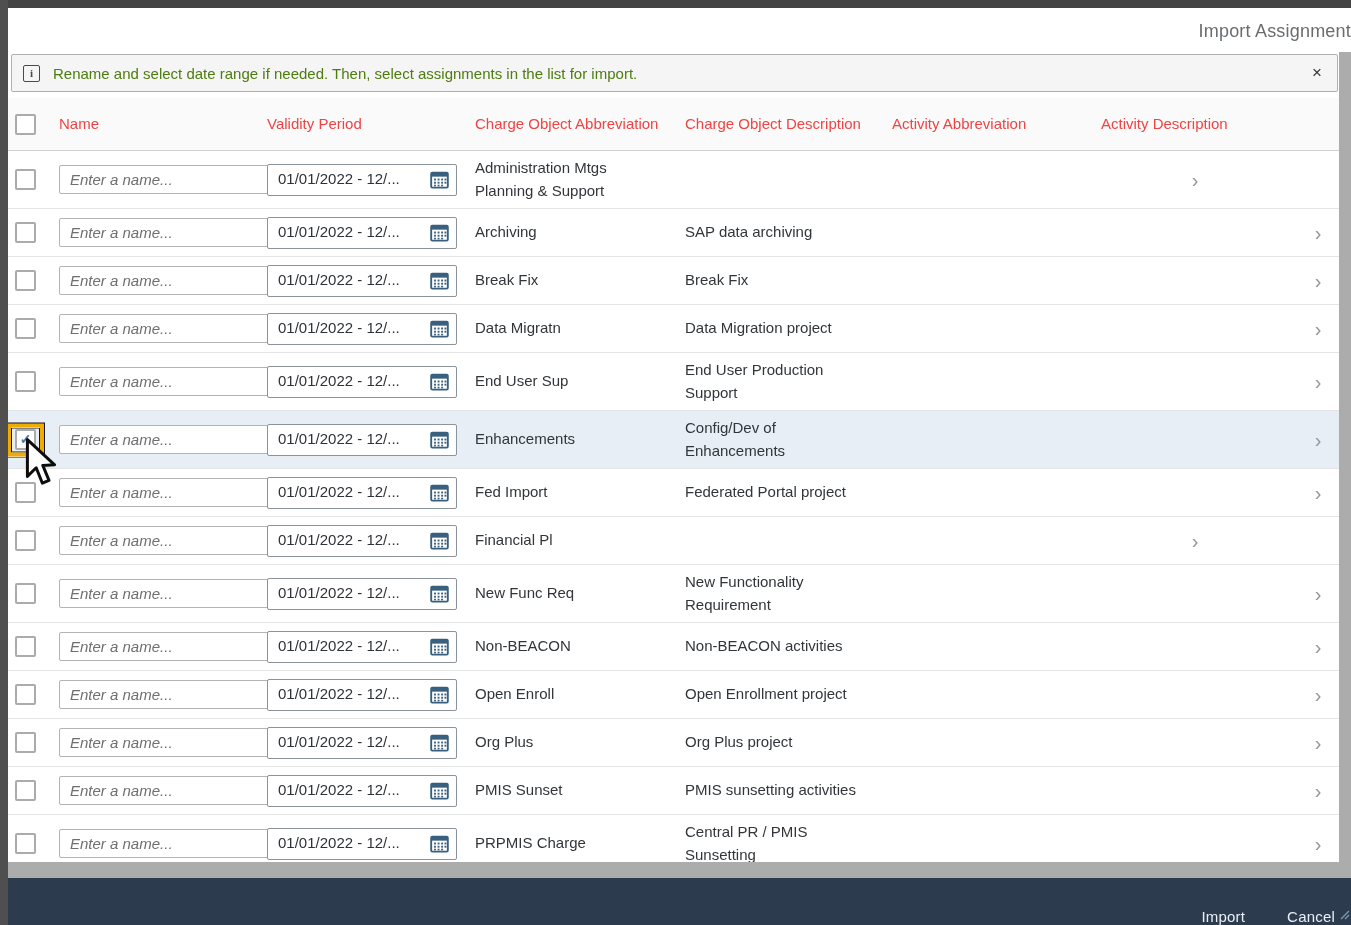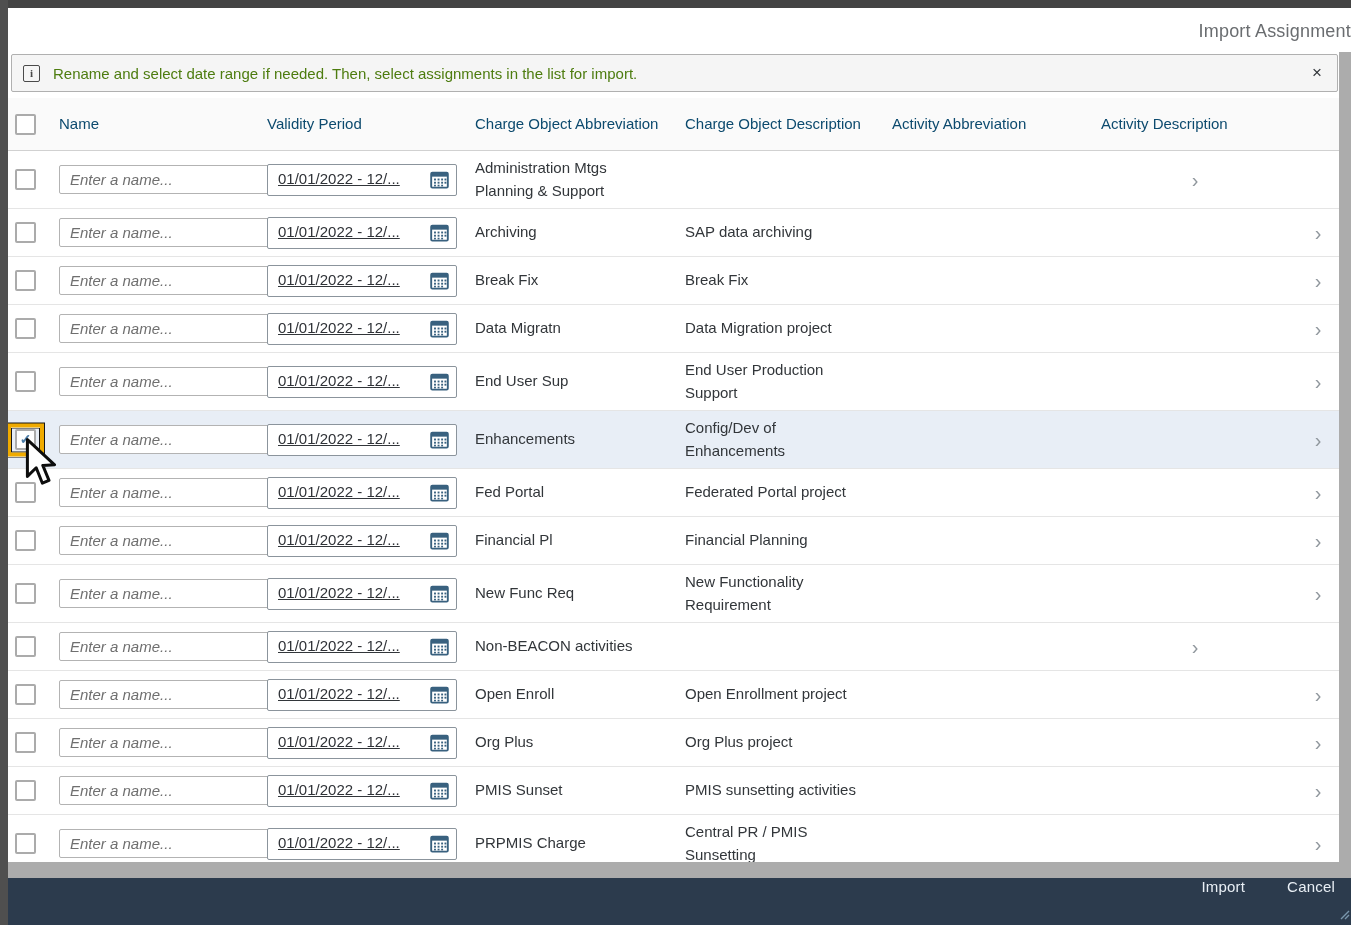--- a/index.html
+++ b/index.html
@@ -30,61 +30,61 @@
   }
   .info-text{flex:1;font-size:15px;color:#4d7c0f;}
   .info-close{font-size:17px;color:#32363a;padding:0 5px;cursor:pointer;}
 
   .table-wrap{flex:1 1 auto;overflow:hidden;margin-right:12px;}
   .thead,.row{
     display:grid;
     grid-template-columns:43px 208px 208px 210px 207px 209px 1fr 42px;
   }
   .thead{height:53px;background:#fafafa;border-bottom:1px solid #d1d1d1;box-sizing:border-box;}
-  .th{font-size:15px;color:#0c4a6e;padding:0 8px;line-height:1.2;display:flex;align-items:center;}
+  .th{font-size:15px;color:#ef4444;padding:0 8px;line-height:1.2;display:flex;align-items:center;}
   .row{min-height:48px;border-bottom:1px solid #e5e5e5;background:#fff;box-sizing:border-box;}
   .row.selected{background:#e8eef6;}
   .cell{padding:6px 8px;font-size:15px;color:#32363a;line-height:1.5;display:flex;align-items:center;box-sizing:border-box;}
   .c-check{padding-left:7px;position:relative;}
   .cb{
     width:17px;height:17px;border:2px solid #ababab;border-radius:2px;background:#fff;
     display:flex;align-items:center;justify-content:center;flex:0 0 auto;
     font-size:14px;font-weight:bold;color:#4a7ba6;cursor:pointer;
   }
   .name-input{
     width:228px;height:29px;border:1px solid #b3b3b3;border-radius:2px;background:#fff;
     font-family:inherit;font-style:italic;font-size:15px;color:#444;
     padding:0 10px;box-sizing:border-box;
   }
   .name-input::placeholder{color:#6f6f6f;font-style:italic;opacity:1;}
   .date-field{
     width:190px;height:32px;border:1px solid #8b949c;border-radius:2px;background:#fff;
     display:flex;align-items:center;justify-content:space-between;
-    padding:0 7px 0 10px;box-sizing:border-box;cursor:pointer;text-decoration:underline;
+    padding:0 7px 0 10px;box-sizing:border-box;cursor:pointer;
   }
   .date-text{font-size:15px;color:#2f3237;white-space:nowrap;}
   .cal{flex:0 0 auto;display:flex;}
   .chev{color:#8f969c;font-size:20px;line-height:1;cursor:pointer;}
   .c-chev{justify-content:center;}
 
   
   .gold-box{
     position:absolute;left:-1px;top:50%;transform:translateY(-50%);
     width:37px;height:33px;box-sizing:border-box;
     border:4px solid #f0ab00;
     box-shadow:0 0 0 1px #161616, inset 0 0 0 1px #161616;
     pointer-events:none;z-index:5;
   }
   .cursor-icon{position:absolute;left:17px;top:27px;z-index:6;pointer-events:none;}
 
   .hscroll{flex:0 0 16px;background:#acacac;margin-right:12px;cursor:pointer;}
   .vscroll{position:absolute;right:0;top:44px;bottom:47px;width:12px;background:#acacac;cursor:pointer;}
 
   .footer{
-    flex:0 0 47px;background:#2c3b4d;display:flex;align-items:flex-start;justify-content:flex-end;
+    flex:0 0 47px;background:#2c3b4d;display:flex;align-items:flex-end;justify-content:flex-end;
     gap:42px;padding-right:16px;position:relative;
   }
   .footer-btn{color:#e9eff5;font-size:15px;cursor:pointer;letter-spacing:.2px;}
   .grip{position:absolute;right:1px;bottom:1px;}
 </style>
 </head>
 <body>
 
 <div class="top-strip"></div>
 <div class="left-strip"></div>
@@ -379,21 +379,21 @@
                     <rect x="9.4" y="9.9" width="1.6" height="1.6"></rect>
                     <rect x="12.2" y="9.9" width="1.6" height="1.6"></rect>
               <rect x="3.4" y="12.4" width="1.6" height="1.4"></rect>
                     <rect x="6.4" y="12.4" width="1.6" height="1.4"></rect>
                     <rect x="9.4" y="12.4" width="1.6" height="1.4"></rect>
             </g>
           </svg>
         </span>
       </span>
     </div>
-    <div class="cell">Fed Portal</div>
+    <div class="cell">Fed Import</div>
     <div class="cell">Federated Portal project</div>
     <div class="cell"></div>
     <div class="cell"></div>
     <div class="cell c-chev">
       <span class="chev">›</span>
     </div>
   </div>
         <div class="row">
     <div class="cell c-check">
       <span class="cb"></span>
@@ -419,21 +419,20 @@
                     <rect x="12.2" y="9.9" width="1.6" height="1.6"></rect>
               <rect x="3.4" y="12.4" width="1.6" height="1.4"></rect>
                     <rect x="6.4" y="12.4" width="1.6" height="1.4"></rect>
                     <rect x="9.4" y="12.4" width="1.6" height="1.4"></rect>
             </g>
           </svg>
         </span>
       </span>
     </div>
     <div class="cell">Financial Pl</div>
-    <div class="cell">Financial Planning</div>
     <div class="cell"></div>
     <div class="cell"></div>
     <div class="cell c-chev">
       <span class="chev">›</span>
     </div>
   </div>
         <div class="row">
     <div class="cell c-check">
       <span class="cb"></span>
     </div>
@@ -496,20 +495,21 @@
                     <rect x="9.4" y="9.9" width="1.6" height="1.6"></rect>
                     <rect x="12.2" y="9.9" width="1.6" height="1.6"></rect>
               <rect x="3.4" y="12.4" width="1.6" height="1.4"></rect>
                     <rect x="6.4" y="12.4" width="1.6" height="1.4"></rect>
                     <rect x="9.4" y="12.4" width="1.6" height="1.4"></rect>
             </g>
           </svg>
         </span>
       </span>
     </div>
+    <div class="cell">Non-BEACON</div>
     <div class="cell">Non-BEACON activities</div>
     <div class="cell"></div>
     <div class="cell"></div>
     <div class="cell c-chev">
       <span class="chev">›</span>
     </div>
   </div>
         <div class="row">
     <div class="cell c-check">
       <span class="cb"></span>

